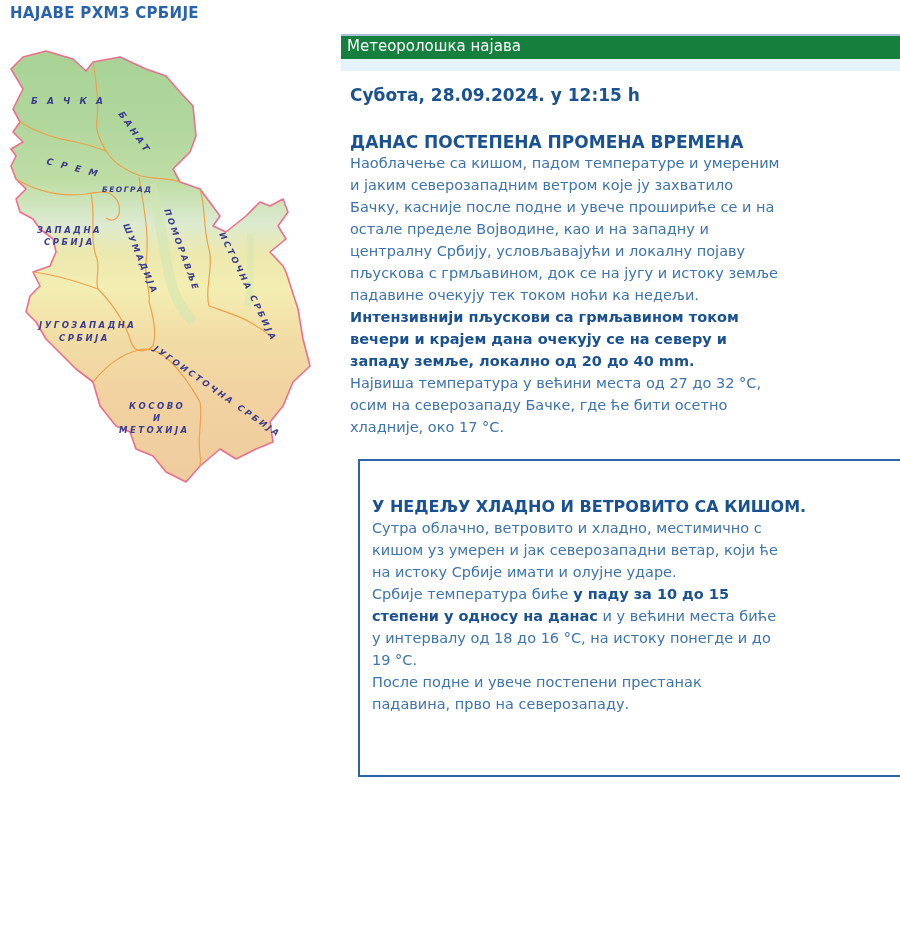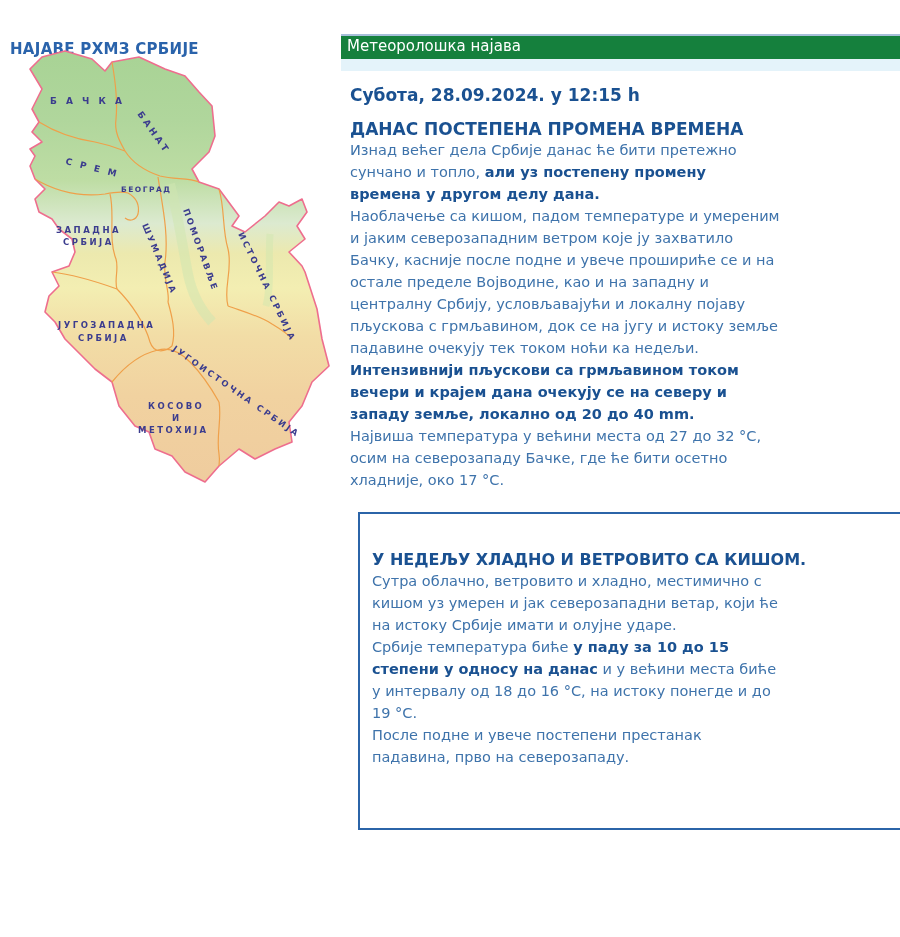--- a/index.html
+++ b/index.html
@@ -3,36 +3,36 @@
 <meta charset="utf-8">
 <style>
   html,body{margin:0;padding:0;}
   body{
     width:900px;height:937px;overflow:hidden;background:#ffffff;
     font-family:"DejaVu Sans","Liberation Sans",sans-serif;
     position:relative;
   }
   .page-title{
     position:absolute;left:10px;top:4px;
-    font-size:15px;font-weight:bold;color:#2a63ab;letter-spacing:.3px;margin-top:36px;
+    font-size:15px;font-weight:bold;color:#2a63ab;letter-spacing:.3px;
   }
-  .map-wrap{position:absolute;left:20px;top:44px;width:322px;height:450px;}
+  .map-wrap{position:absolute;left:1px;top:44px;width:322px;height:450px;font-style:italic;}
   .panel{
     position:absolute;left:341px;top:34px;width:559px;height:903px;
     overflow:hidden;
   }
   .panel-header{
     background:#15803d;color:#ffffff;font-size:15px;
     padding:2px 8px 4px 6px;border-top:2px solid #a7bfd9;
     height:17px;line-height:17px;
   }
   .strip{height:12px;background:#e4f3fa;}
   .content{padding:0 0 0 9px;}
   .date-line{margin:14px 0 0 0;font-size:17px;font-weight:bold;color:#1a5191;line-height:20px;}
-  .headline{margin:14px 0 0 0;font-size:17px;font-weight:bold;color:#1a5191;line-height:20px;}
+  .headline{margin:27px 0 0 0;font-size:17px;font-weight:bold;color:#1a5191;line-height:20px;}
   p.body-par{
     margin:0;font-size:14.5px;line-height:22px;color:#3e73ab;
     white-space:pre-line;
   }
   p.body-par span.b{font-weight:bold;color:#1a5191;}
   .m-p1{margin-top:25px;}
   .m-p2{margin-top:24px;}
   .m-p3{margin-top:31px;}
   .m-p4{margin-top:21px;}
   .sunday-box{
@@ -134,23 +134,20 @@
     </g>
   </svg>
 </div>
 
 <div class="panel">
   <div class="panel-header">Метеоролошка најава</div>
   <div class="strip"></div>
   <div class="content">
     <div class="date-line">Субота, 28.09.2024. у 12:15 h</div>
     <div class="headline">ДАНАС ПОСТЕПЕНА ПРОМЕНА ВРЕМЕНА</div>
-    <p class="body-par m-p1"><span>Изнад већег дела Србије данас ће бити претежно
-сунчано и топло, </span><span class="b">али уз постепену промену
-времена у другом делу дана.</span></p>
     <p class="body-par m-p2"><span>Наоблачење са кишом, падом температуре и умереним
 и јаким северозападним ветром које ју захватило
 Бачку, касније после подне и увече прошириће се и на
 остале пределе Војводине, као и на западну и
 централну Србију, условљавајући и локалну појаву
 пљускова с грмљавином, док се на југу и истоку земље
 падавине очекују тек током ноћи ка недељи.</span></p>
     <p class="body-par m-p3"><span class="b">Интензивнији пљускови са грмљавином током
 вечери и крајем дана очекују се на северу и
 западу земље, локално од 20 до 40 mm.</span></p>

